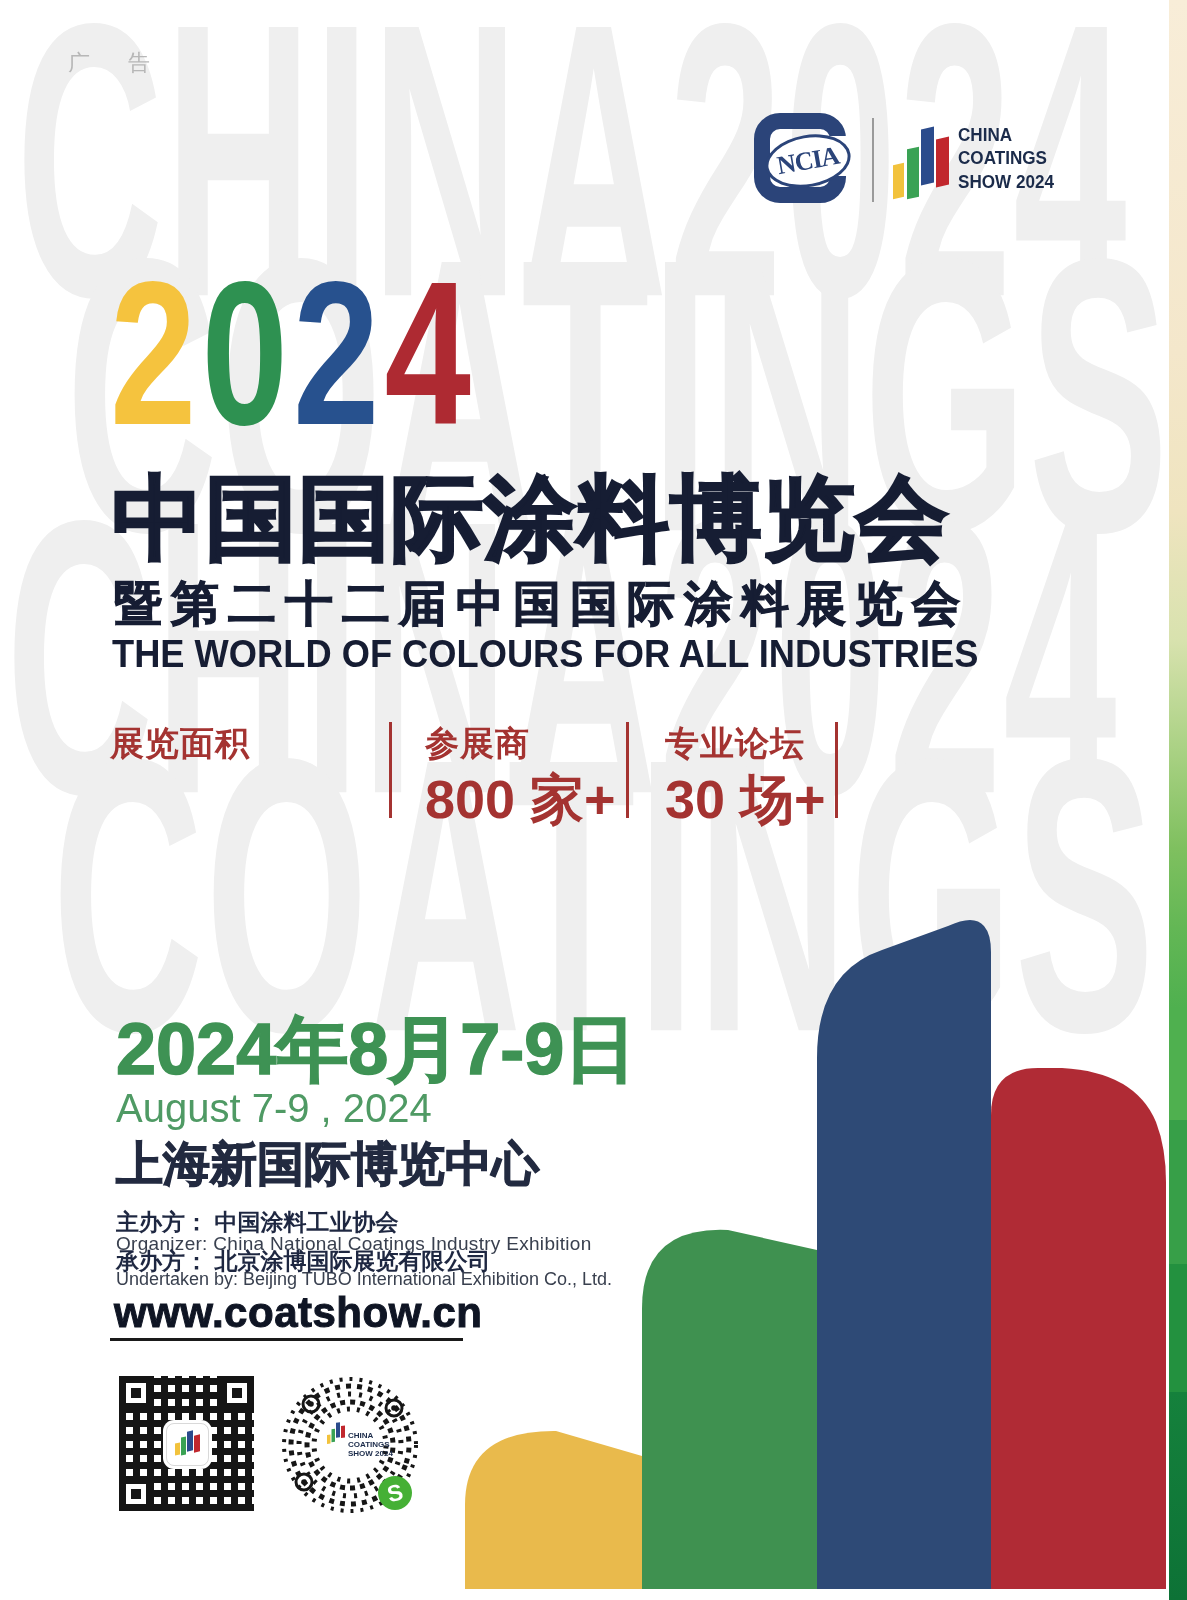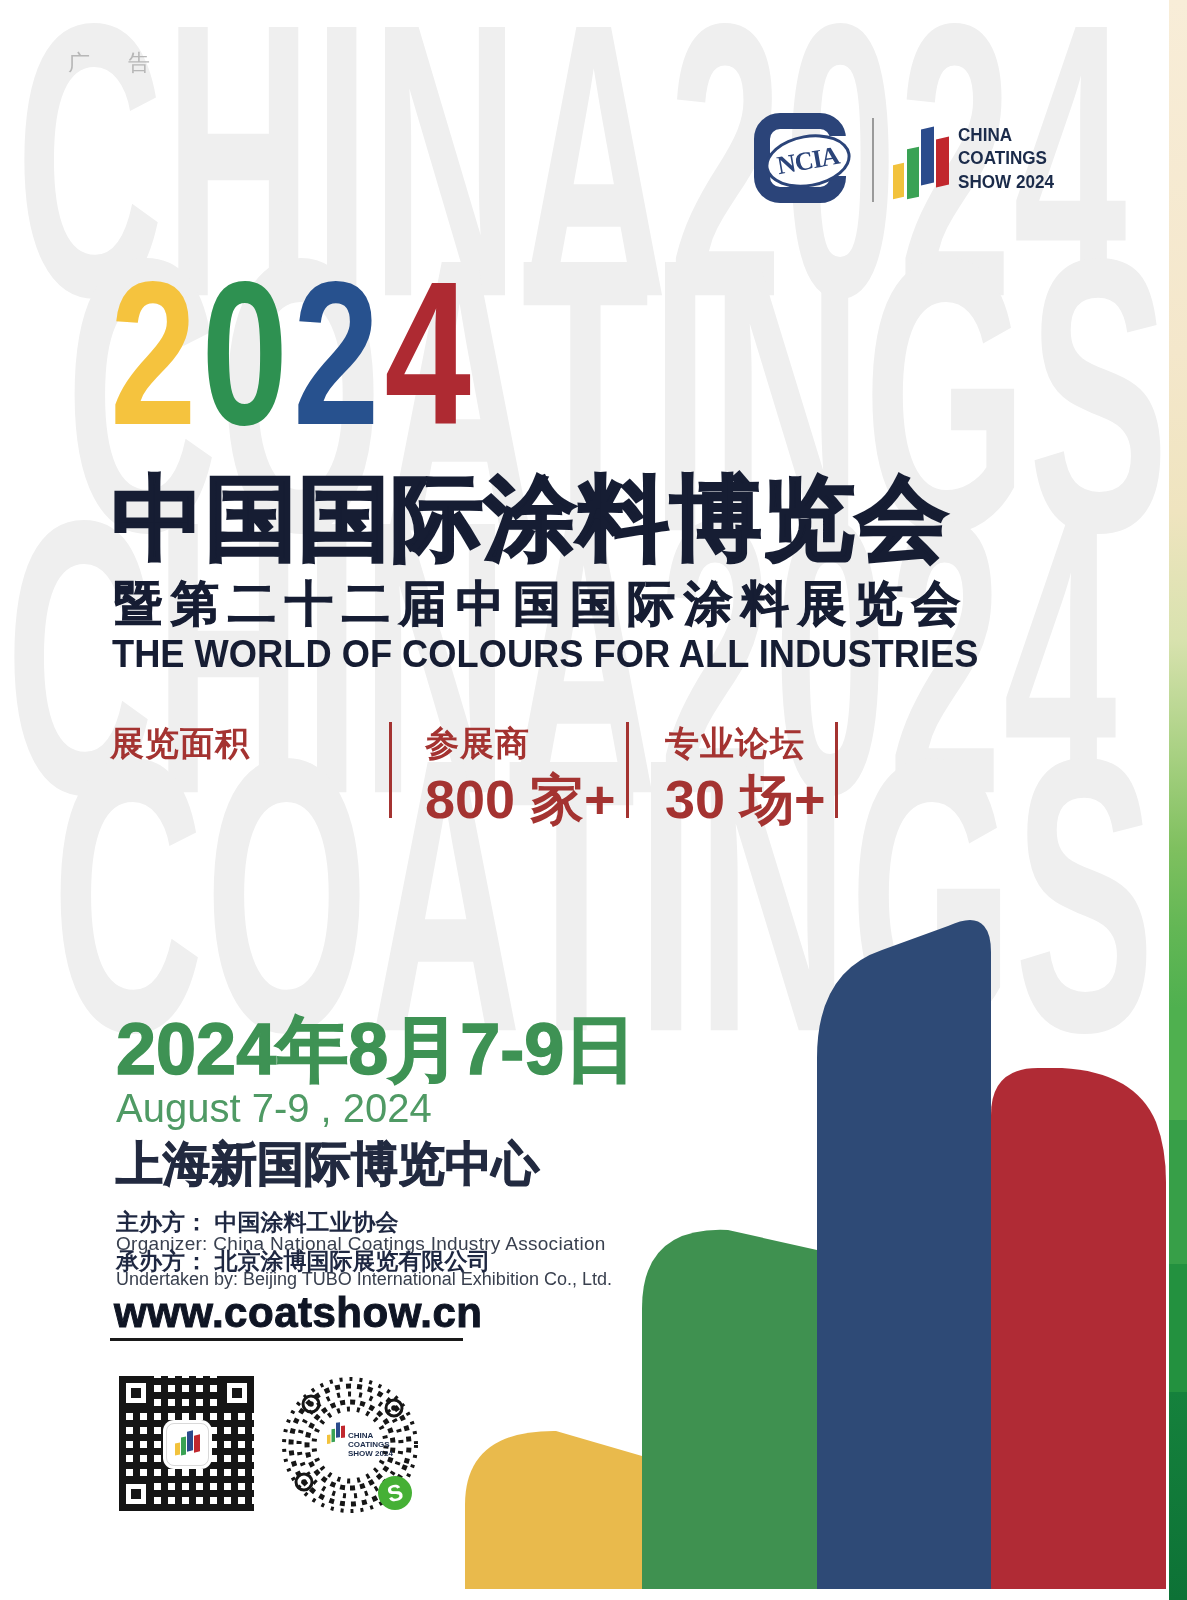--- a/index.html
+++ b/index.html
@@ -157,21 +157,21 @@
     <div class="vl" style="color: rgb(164, 51, 49);">30 场+</div>
   </div>
   <div class="sdiv d1" style="background: rgb(164, 51, 49);"></div>
   <div class="sdiv d2" style="background: rgb(164, 51, 49);"></div>
   <div class="sdiv d3" style="background: rgb(164, 51, 49);"></div>
 
   <div class="ev date-cn" style="color: rgb(62, 146, 84);">2024年8月7-9日</div>
   <div class="ev date-en" style="color: rgb(79, 154, 100);">August 7-9 , 2024</div>
   <div class="ev venue-cn" style="color: rgb(34, 42, 64);">上海新国际博览中心</div>
   <div class="ev org1" style="color: rgb(30, 39, 65);">主办方：  中国涂料工业协会</div>
-  <div class="ev org1en">Organizer: China National Coatings Industry Association</div>
+  <div class="ev org1en">Organizer: China National Coatings Industry Exhibition</div>
   <div class="ev org2en">Undertaken by: Beijing TUBO International Exhibition Co., Ltd.</div>
   <div class="ev org2" style="color: rgb(30, 39, 65);">承办方：  北京涂博国际展览有限公司</div>
   <div class="site">www.coatshow.cn</div>
   <div class="site-line"></div>
 
   <div class="qr1">
     <div class="noise"></div>
     <div class="find f-tl"></div>
     <div class="find f-tr"></div>
     <div class="find f-bl"></div>

